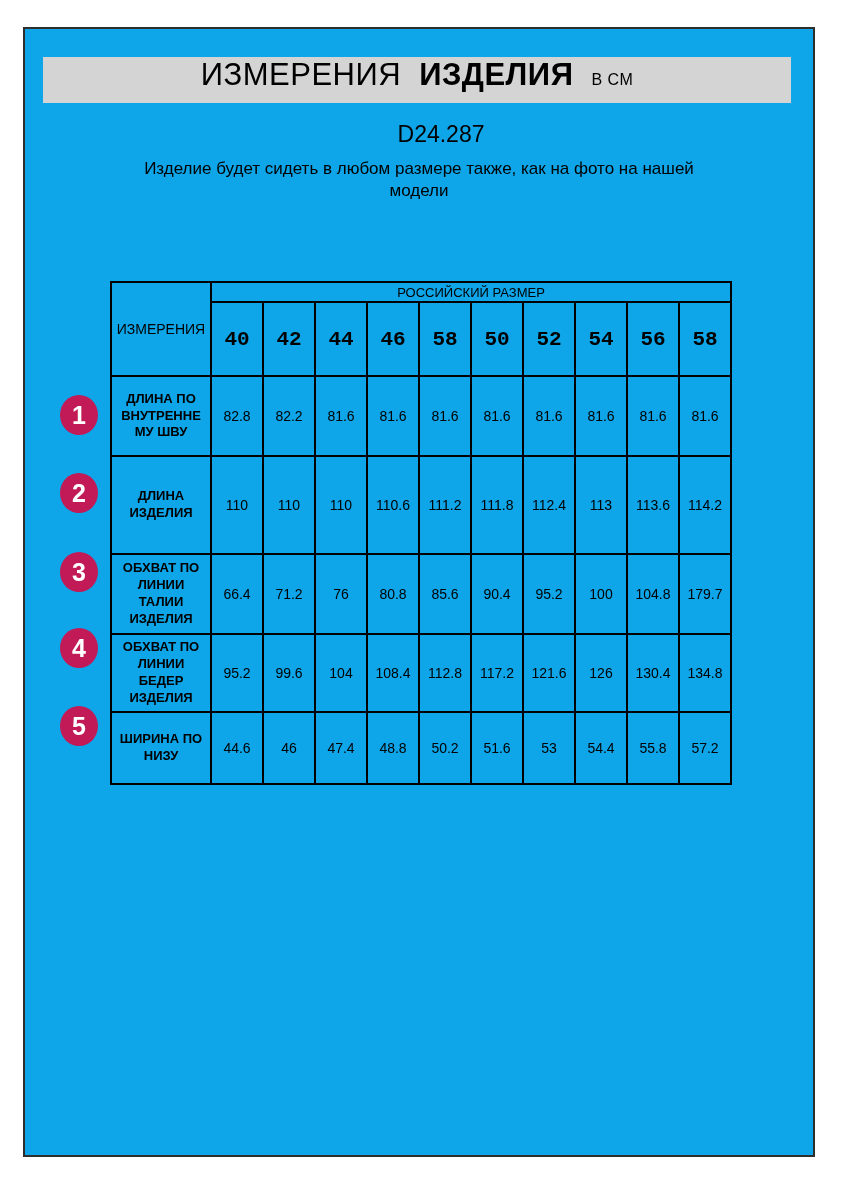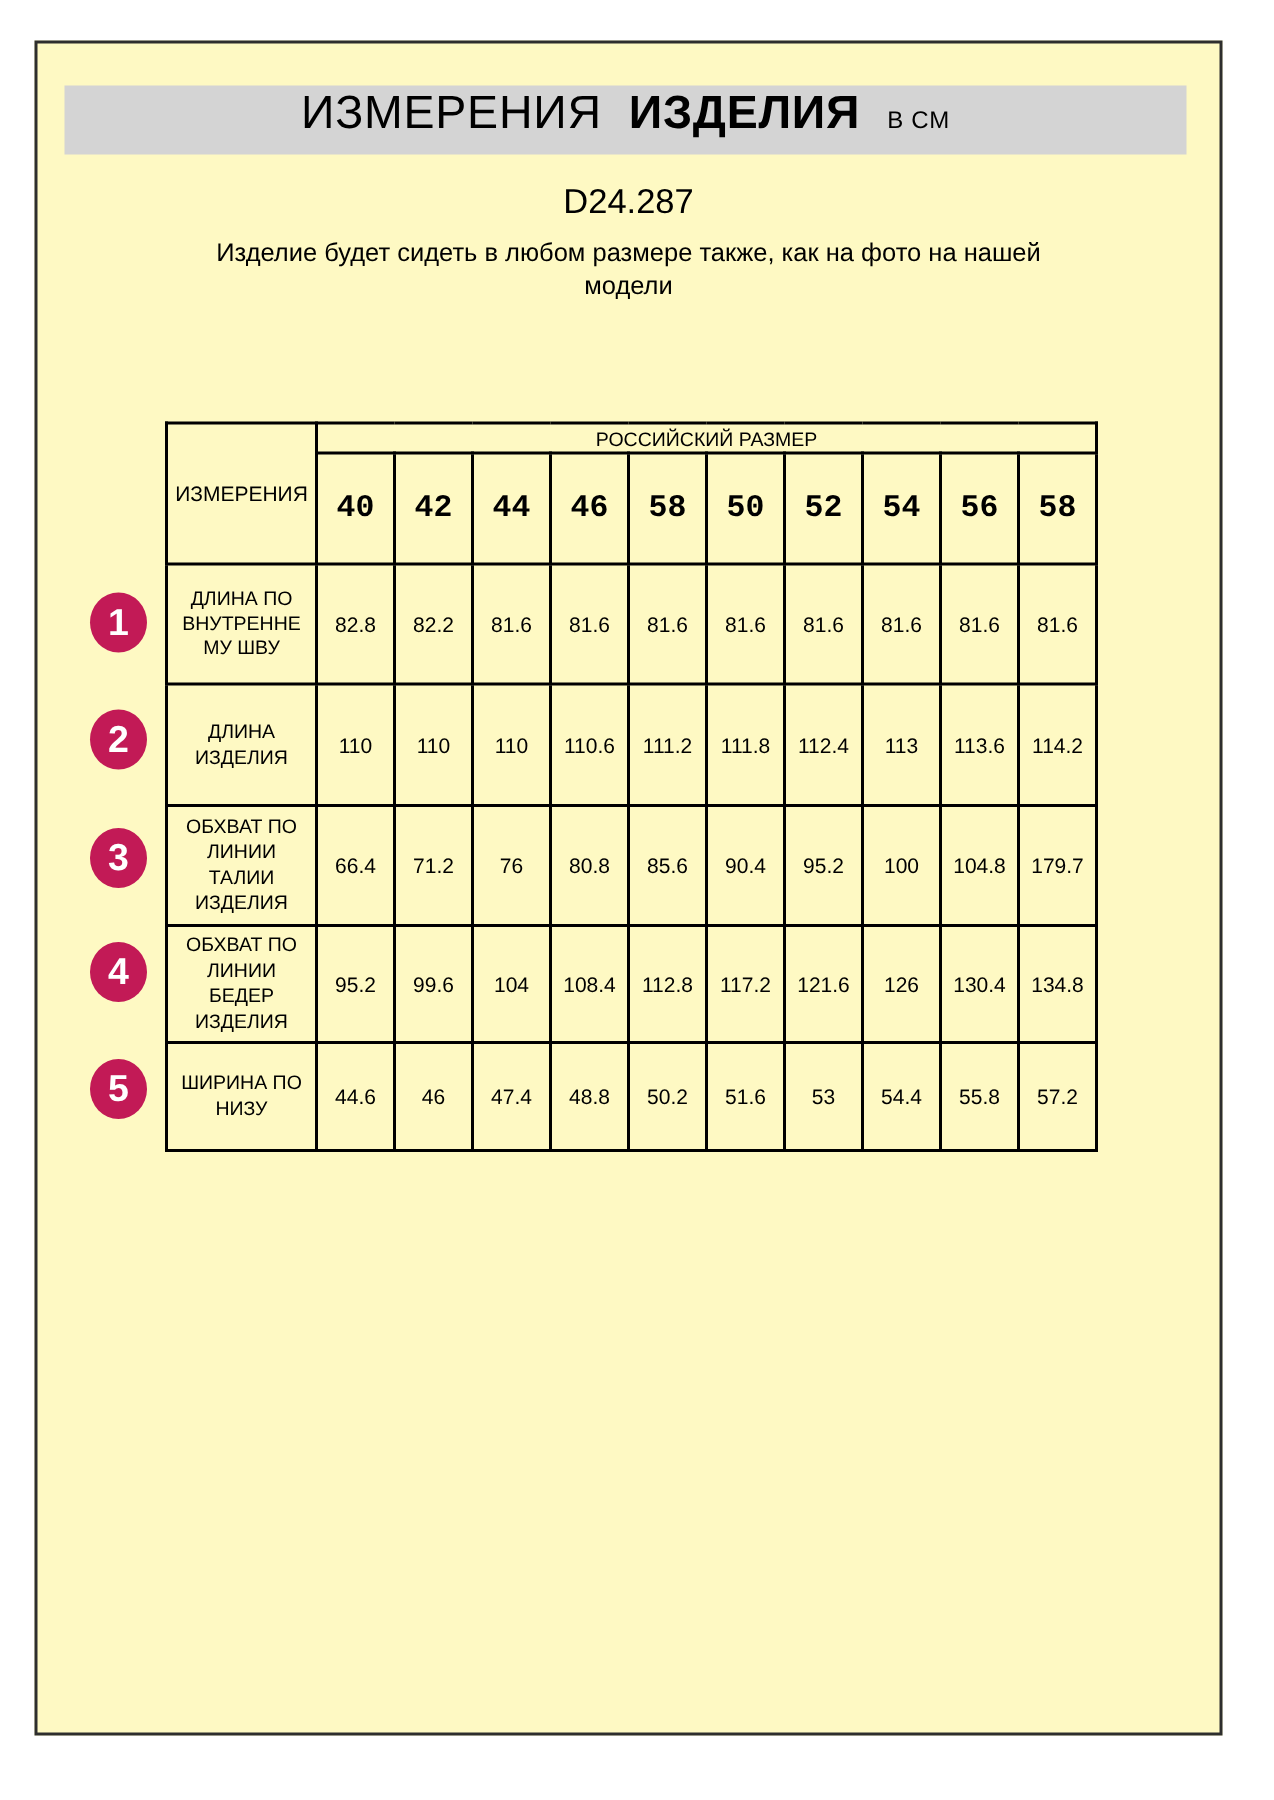--- a/index.html
+++ b/index.html
@@ -3,35 +3,35 @@
 <meta charset="utf-8">
 <style>
   html,body{margin:0;padding:0;}
   body{
     width:849px;height:1200px;background:#ffffff;position:relative;
     font-family:"Liberation Sans",sans-serif;color:#000;
     -webkit-font-smoothing:antialiased;
   }
   .page{
     position:absolute;left:23px;top:27px;width:788px;height:1126px;
-    border:2px solid #2e2e2e;background:#fef9c3;
+    border:2px solid #2e2e2e;background:#0ea5e9;
   }
   
   .title-bar{
     position:absolute;left:18px;top:28px;width:748px;height:46px;
     background:var(--bar-bg,#d4d4d4);
     display:flex;align-items:baseline;justify-content:center;
   }
   .title-bar .t-reg{font-size:31px;font-weight:400;letter-spacing:.5px;}
   .title-bar .t-bold{font-size:31px;font-weight:700;margin-left:18px;letter-spacing:.5px;}
   .title-bar .t-units{font-size:16px;font-weight:400;margin-left:18px;letter-spacing:.5px;}
   
   .code{
     position:absolute;top:92px;left:0;width:100%;text-align:center;
-    font-size:23px;font-weight:400;
+    font-size:23px;font-weight:400;padding-left:22px;
   }
   .subtitle{
     position:absolute;top:129px;left:50%;transform:translateX(-50%);
     width:600px;text-align:center;font-size:17px;line-height:1.3;font-weight:400;
   }
   
   table.size-table{
     position:absolute;left:85px;top:252px;width:620px;
     border-collapse:collapse;table-layout:fixed;
   }
@@ -40,25 +40,25 @@
     overflow:hidden;
   }
   col.c-label{width:100px;}
   col.c-size{width:52px;}
   tr.group-row{height:20px;}
   .group-header{font-weight:400;font-size:13px;margin-top:34px;}
   tr.size-row{height:74px;font-family:Liberation Mono, monospace;}
   .corner-header{font-weight:400;font-size:14px;}
   .size-cell{font-weight:700;font-size:21px;}
   tbody th.row-label{
-    font-weight:400;font-size:13px;line-height:1.3;white-space:pre-line;
+    font-weight:700;font-size:13px;line-height:1.3;white-space:pre-line;
   }
   tbody td{font-size:14px;}
   tbody tr:nth-child(1){height:80px;}
-  tbody tr:nth-child(2){height:81px;}
+  tbody tr:nth-child(2){height:98px;}
   tbody tr:nth-child(3){height:80px;}
   tbody tr:nth-child(4){height:78px;}
   tbody tr:nth-child(5){height:72px;}
   
   .marker{
     position:absolute;left:35px;width:38px;height:40px;border-radius:50%;
     background:var(--accent,#c21a56);color:#fff;
     display:flex;align-items:center;justify-content:center;
     font-size:25px;font-weight:700;
   }

